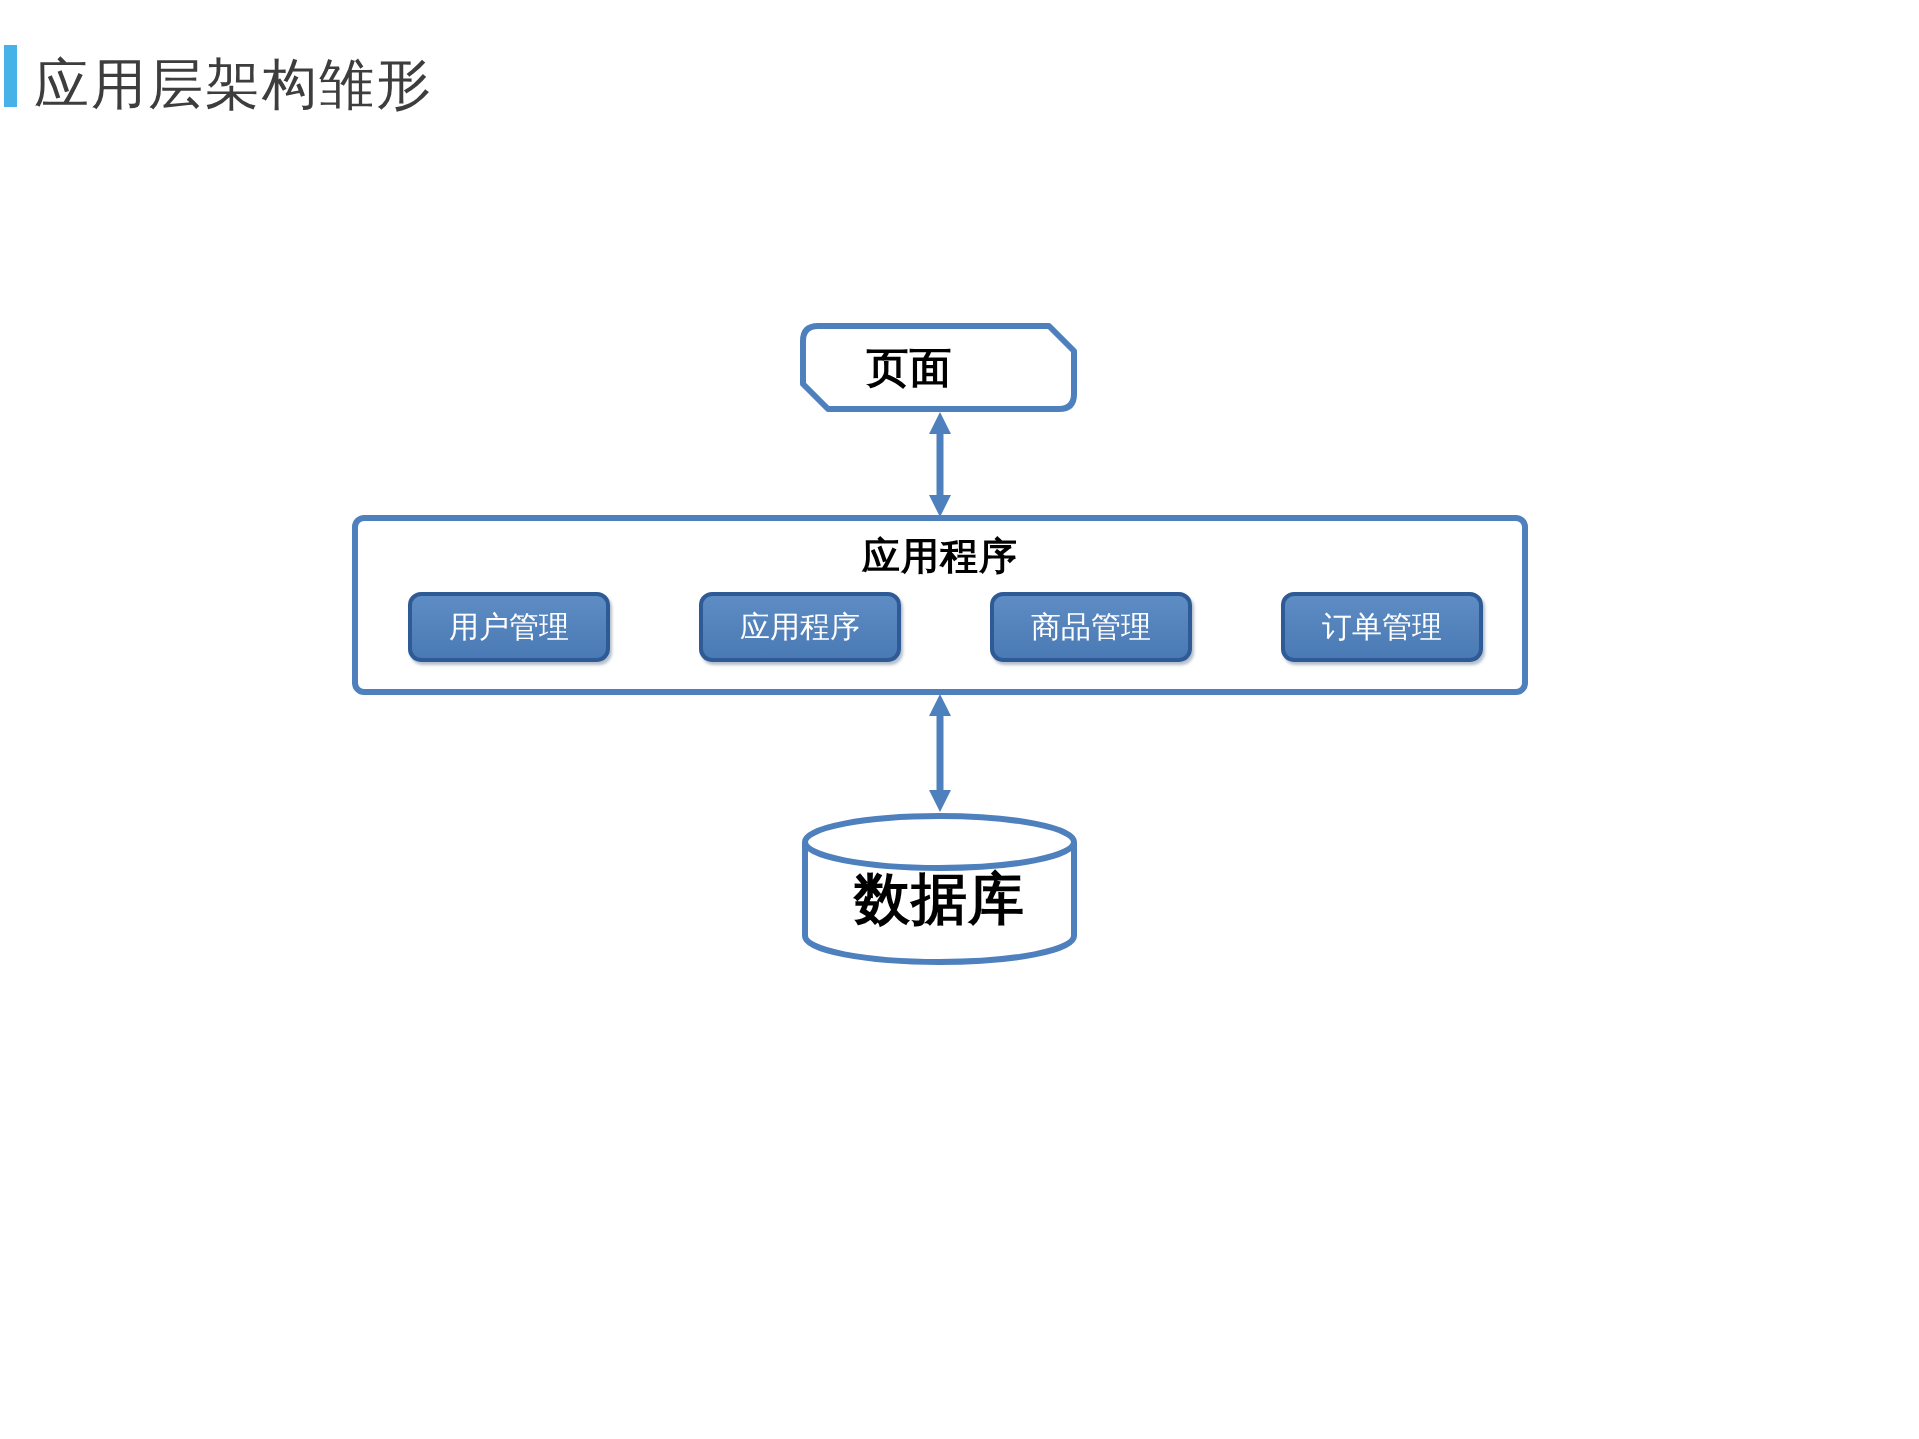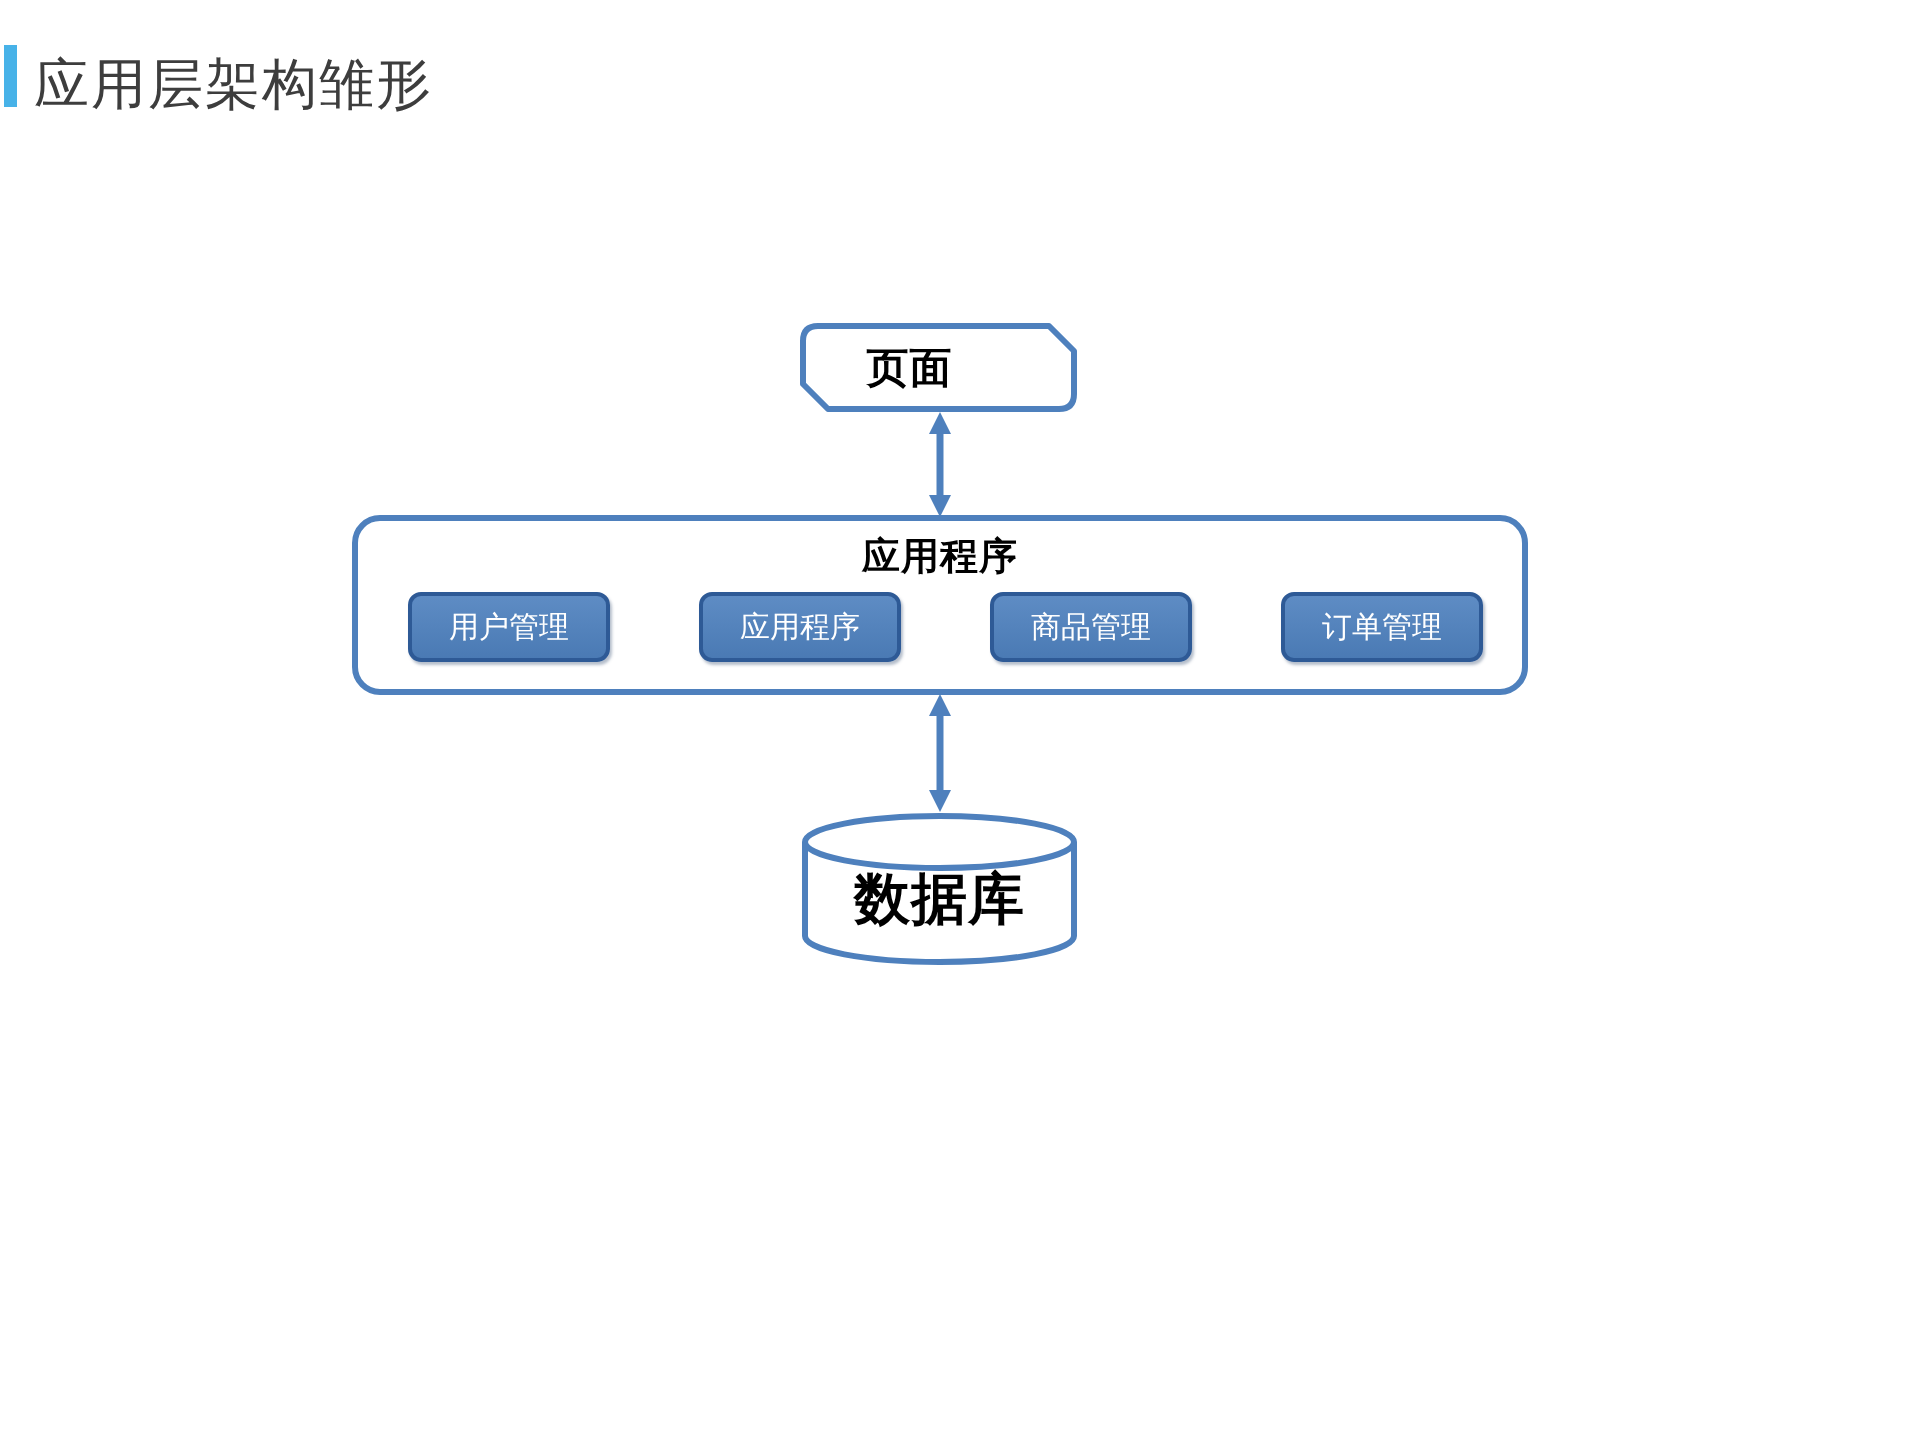--- a/index.html
+++ b/index.html
@@ -48,21 +48,21 @@
   .arrow{position:absolute;}
   .arrow-line{stroke:var(--outline-blue);stroke-width:7;}
   .arrow-head{fill:var(--outline-blue);}
   .arrow-1{left:927px;top:412px;}
   .arrow-2{left:927px;top:694px;}
   
   .app-container{
     position:absolute;left:352px;top:515px;width:1176px;height:180px;
     background:#ffffff;
     border:6px solid var(--outline-blue);
-    border-radius:28px;
+    border-radius:12px;
   }
   .app-title{
     position:absolute;left:0;top:12px;width:100%;
     text-align:center;
     font-size:38px;line-height:46px;font-weight:bold;
     color:var(--node-text);letter-spacing:1px;
   }
   .module-row{
     position:absolute;left:50px;top:71px;width:1075px;height:70px;
     display:flex;justify-content:space-between;

